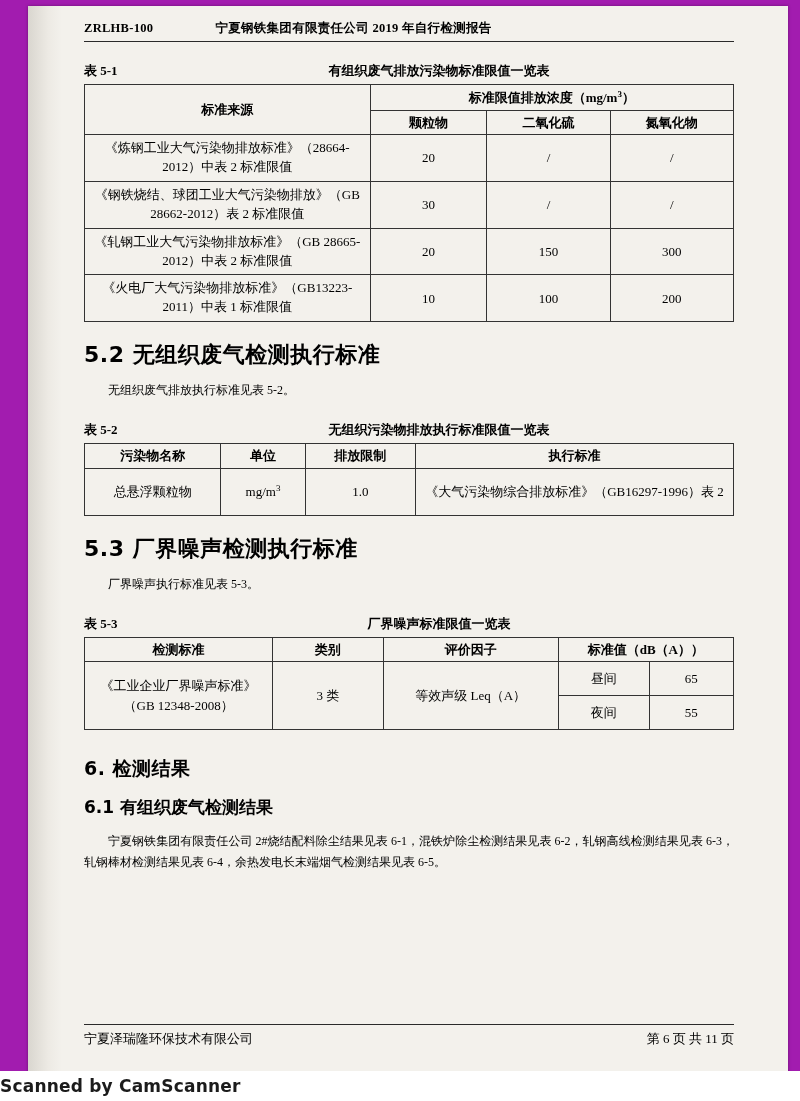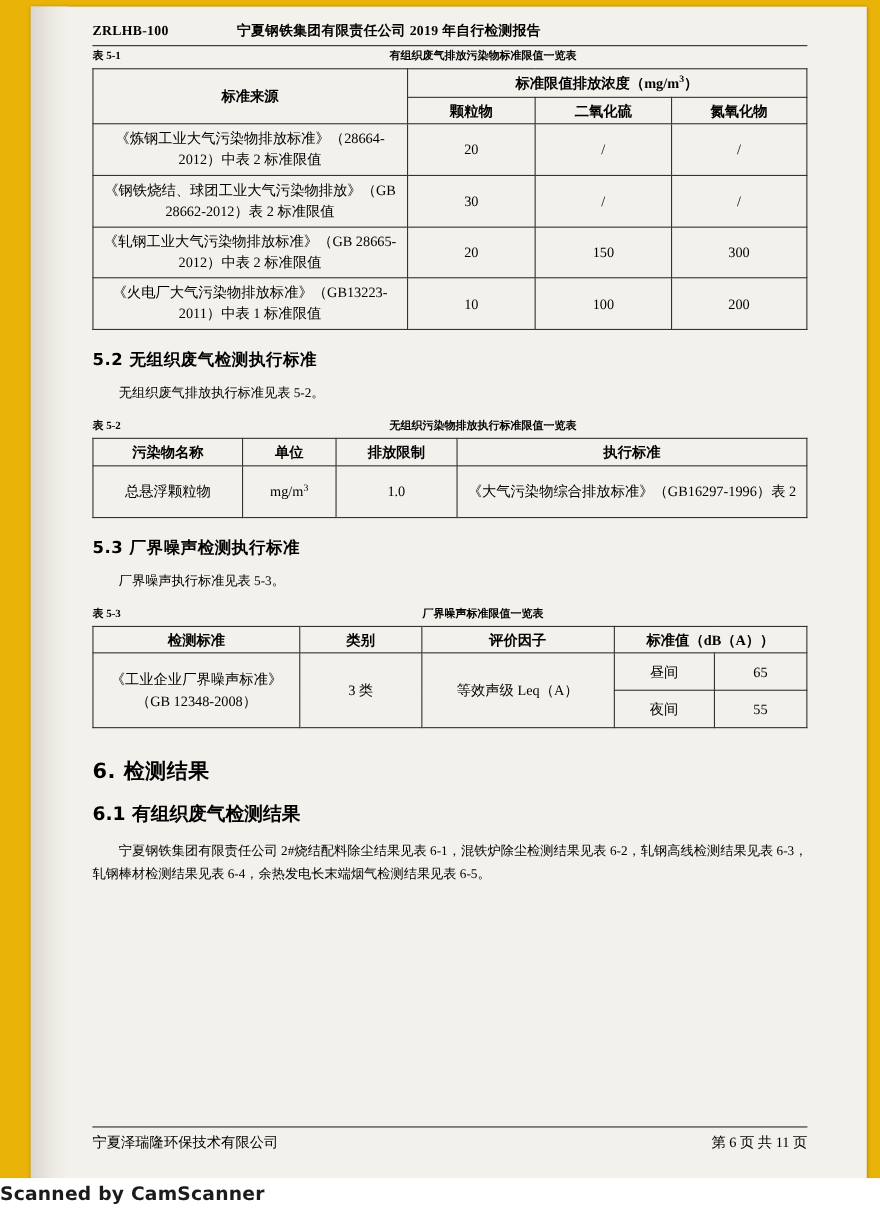--- a/index.html
+++ b/index.html
@@ -11,21 +11,21 @@
     width: 800px;
     height: 1101px;
     position: relative;
     font-family: "Liberation Serif", "DejaVu Serif", serif;
   }
   .page {
     position: absolute;
     left: 0; top: 0;
     width: 800px;
     height: 1101px;
-    background: #eab308;
+    background: #a21caf;
     overflow: hidden;
     text-decoration: underline;
   }
   .paper {
     position: absolute;
     left: 28px;
     top: 6px;
     width: 760px;
     height: 1068px;
     background: #f3f1ec;
@@ -59,22 +59,22 @@
     margin-right: 62px;
     white-space: nowrap;
   }
   .doc-header .title {
     white-space: nowrap;
   }
   
   .tbl-caption {
     display: flex;
     align-items: flex-start;
-    margin: 2px 0 0 0;
-    font-size: 10px;
+    margin: 20px 0 0 0;
+    font-size: 13px;
     font-weight: bold;
   }
   .tbl-caption .num {
     width: 120px;
     white-space: nowrap;
   }
   .tbl-caption .name {
     flex: 1;
     text-align: center;
     padding-right: 60px;
@@ -106,21 +106,21 @@
   .t1 tbody td {
     height: 34px;
   }
   .sup {
     font-size: 9px;
     vertical-align: super;
   }
   
   h2.sec {
     font-family: "DejaVu Sans", "Liberation Sans", sans-serif;
-    font-size: 15px;
+    font-size: 22px;
     font-weight: bold;
     margin: 18px 0 10px 0;
     letter-spacing: 0.5px;
   }
   h2.sec.big {
     font-size: 19px;
     margin-top: 26px;
   }
   h3.sub {
     font-family: "DejaVu Sans", "Liberation Sans", sans-serif;

